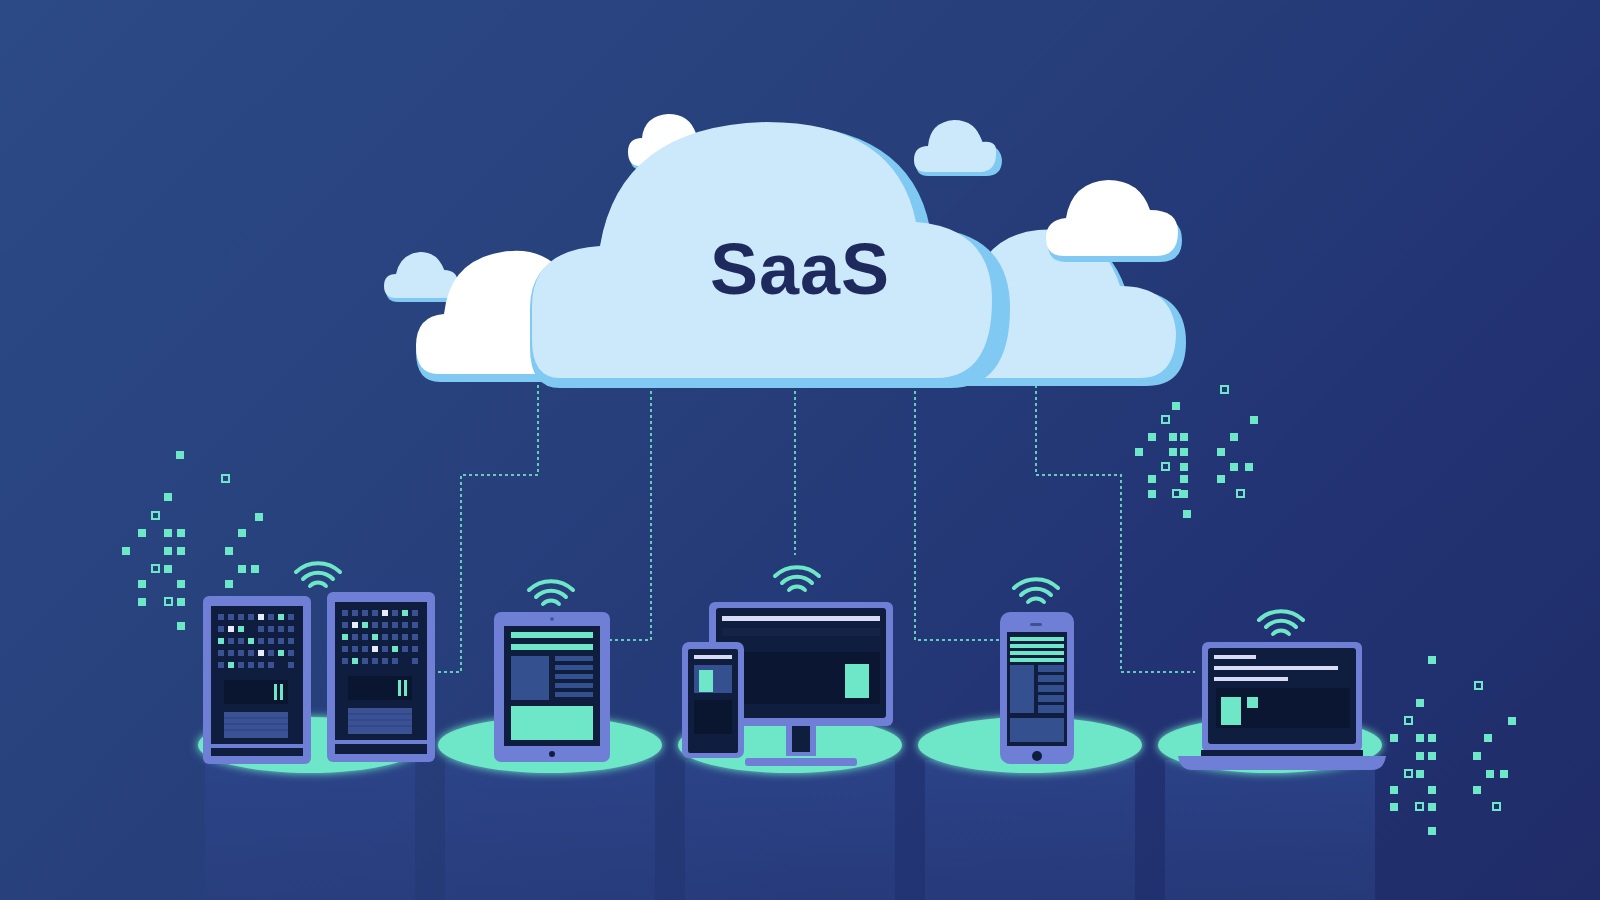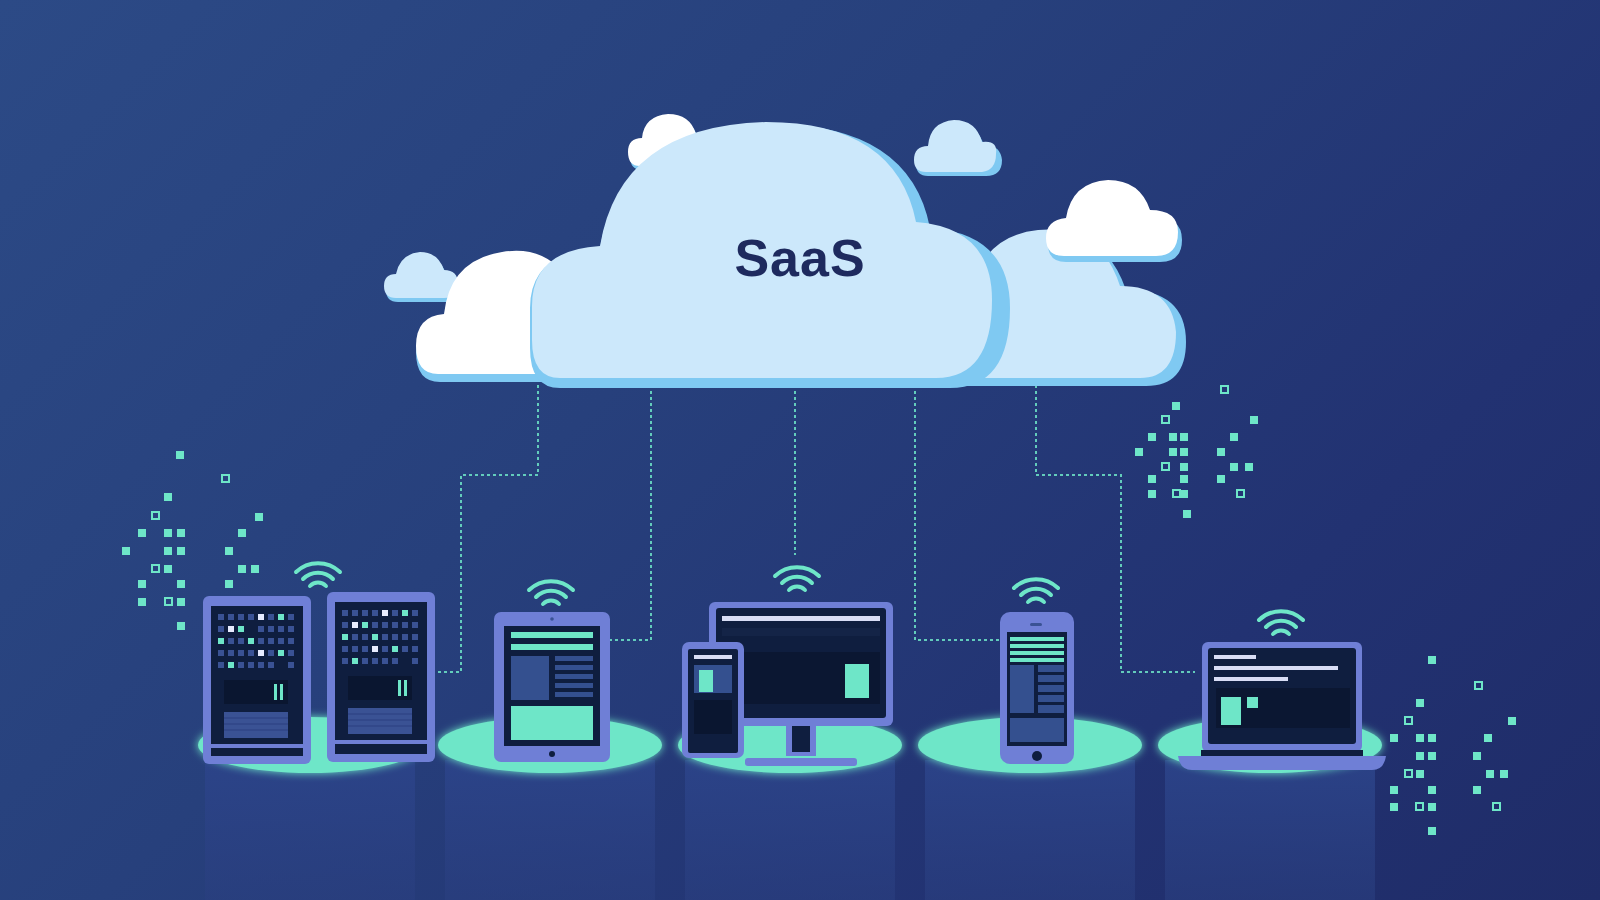--- a/index.html
+++ b/index.html
@@ -4,21 +4,21 @@
 <style>
   html, body { margin:0; padding:0; }
   body {
     width:1600px; height:900px; overflow:hidden; position:relative;
     background: linear-gradient(135deg, #2c4a86 0%, #27407c 40%, #223272 75%, #1f2c68 100%);
     font-family: "Liberation Sans", sans-serif;
   }
   svg { position:absolute; left:0; top:0; }
   .title {
     position:absolute; left:640px; top:228px; width:320px; text-align:center;
-    font-family:"Liberation Sans", sans-serif; font-weight:bold; font-size:52px;
+    font-family:"Liberation Sans", sans-serif; font-weight:bold; font-size:72px;
     color:#1e2a5e; letter-spacing:1px;
   }
 </style>
 </head>
 <body>
 
 <svg width="1600" height="900">
   <defs>
     <linearGradient id="pillarG" x1="0" y1="0" x2="0" y2="1">
       <stop offset="0" stop-color="#2c448a" stop-opacity="0.9"></stop>

